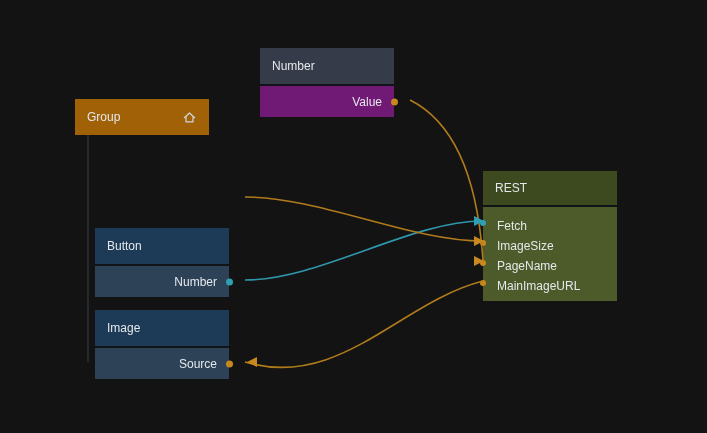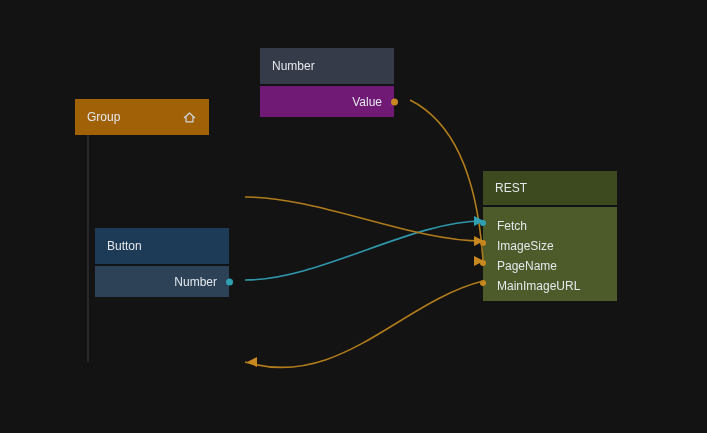--- a/index.html
+++ b/index.html
@@ -76,20 +76,29 @@
   <div class="node blue tall" style="left:95px;top:228px">
     <div class="n-header">
       <span>Button</span>
     </div>
     <div class="n-row out">
       <span>Number</span>
       <span class="port r teal"></span>
     </div>
   </div>
 
+  <div class="node blue tall" style="left:95px;top:310px">
+    <div class="n-header">
+      <span>Image</span>
+    </div>
+    <div class="n-row out">
+      <span>Source</span>
+      <span class="port r orange"></span>
+    </div>
+  </div>
 
   <div class="node green" style="left:483px;top:171px">
     <div class="n-header">
       <span>REST</span>
     </div>
     <div class="n-body">
       <div class="in-row">
         <span class="port l teal"></span>
         <span>Fetch</span>
       </div>

